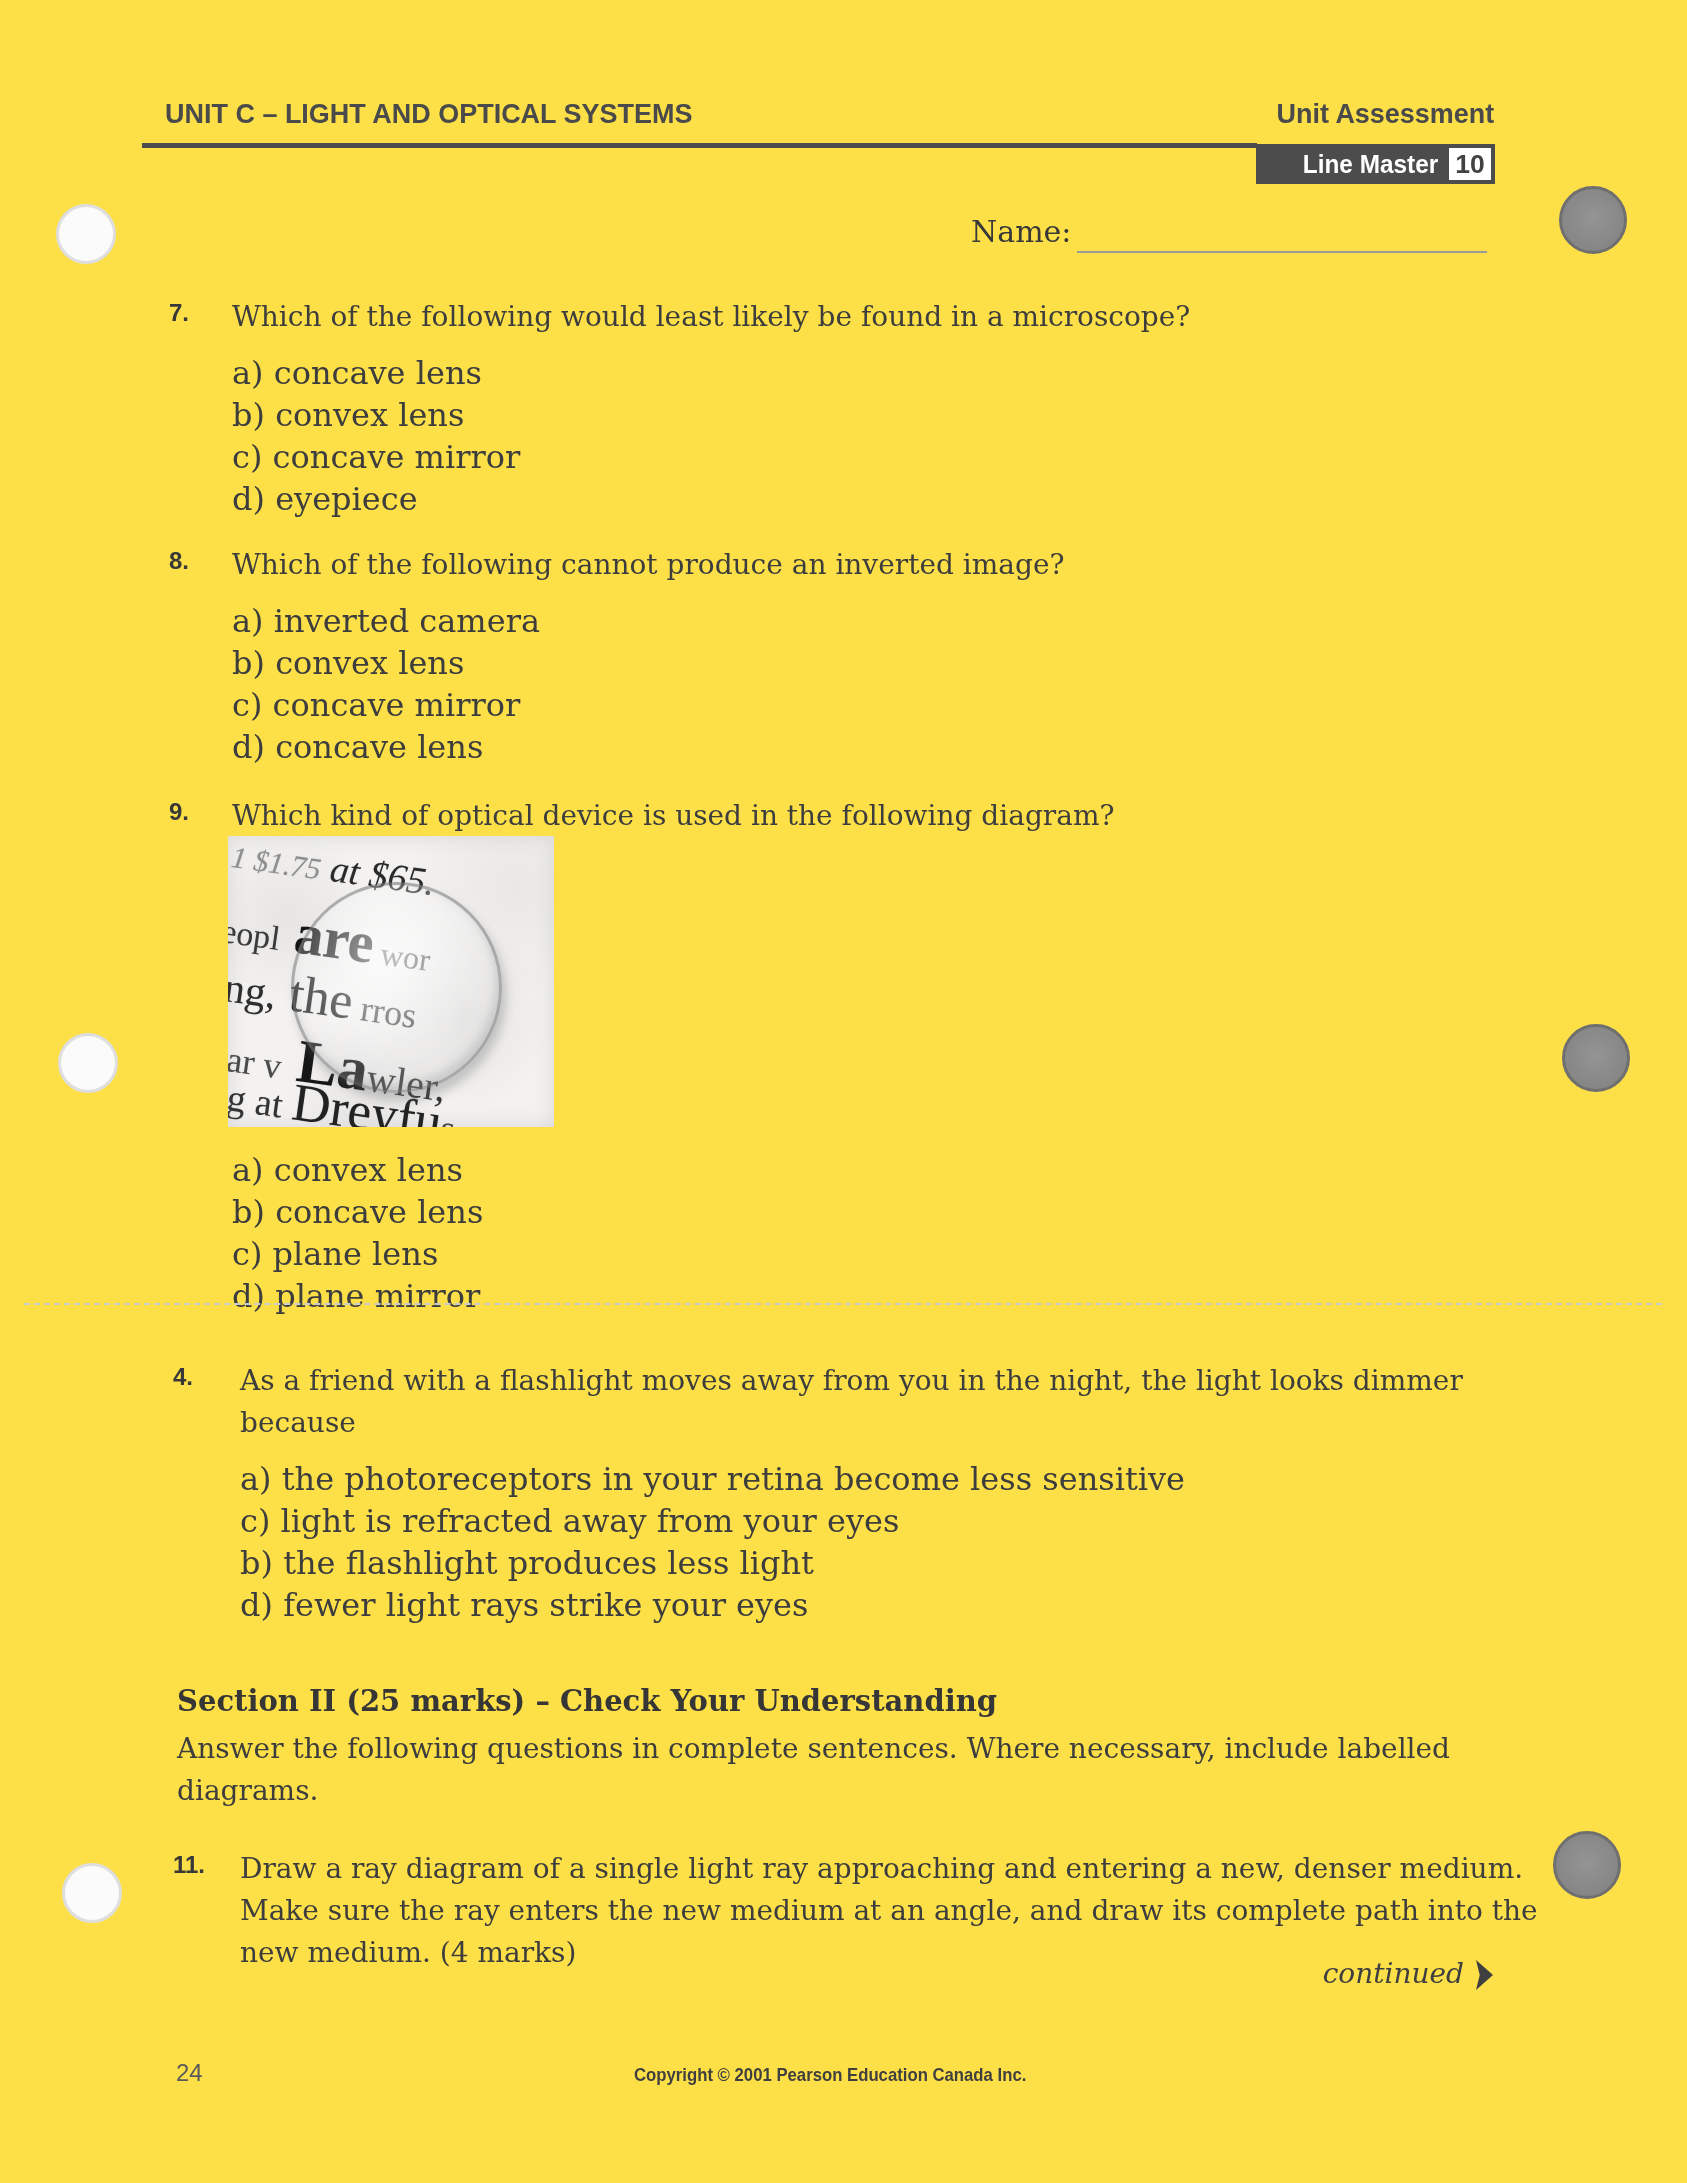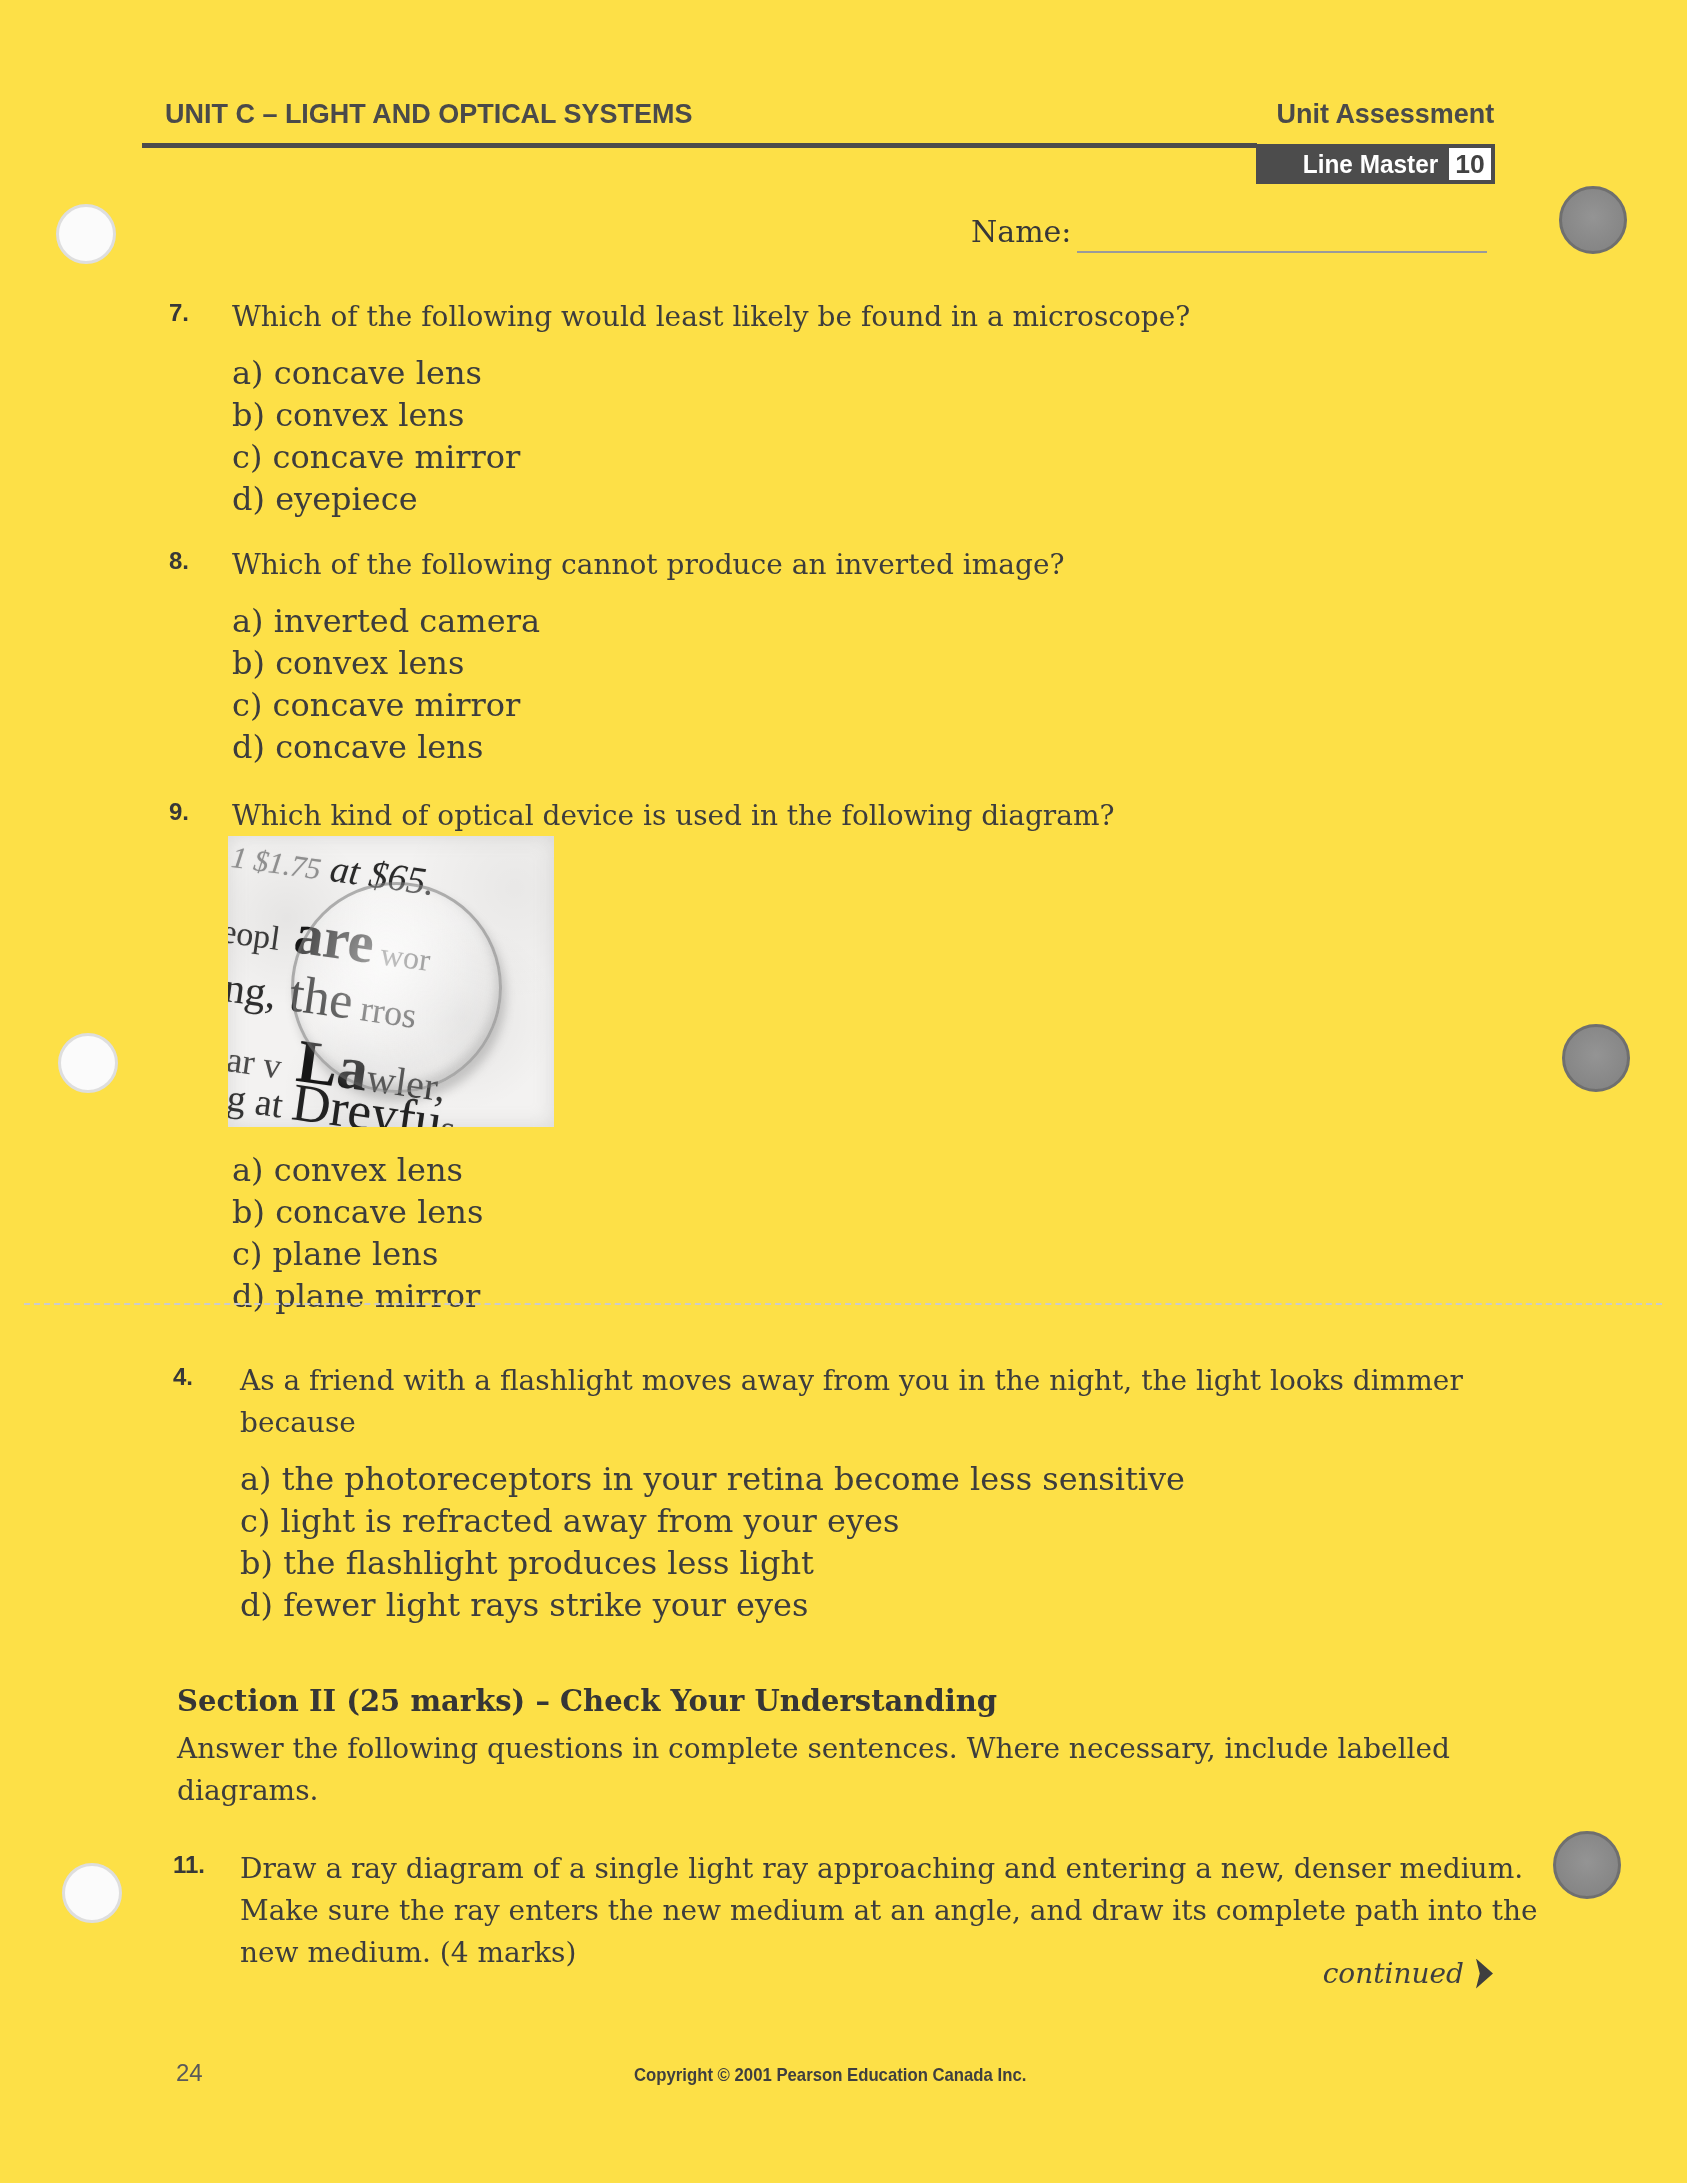--- a/index.html
+++ b/index.html
@@ -73,21 +73,21 @@
   .dash-line{position:absolute;left:24px;top:1303px;width:1638px;height:0;
              border-top:2px dashed #cbcbcb;}
 
   
   .sec-head{position:absolute;left:177px;top:1684px;font-size:29px;font-weight:bold;color:#363636;
             white-space:nowrap;}
   .sec-instr{position:absolute;left:177px;top:1728px;}
   .sec-instr .q-line{color:#3d3d3d;}
 
   
-  .continued{position:absolute;right:194px;top:1957px;display:flex;align-items:center;gap:12px;}
+  .continued{position:absolute;right:194px;top:1957px;display:flex;align-items:flex-end;gap:12px;}
   .cont-text{font-size:28px;font-style:italic;color:#3f3f3f;}
   .cont-arrow{width:17px;height:30px;background:#3f3f3f;
               clip-path:polygon(0 0, 100% 50%, 0 100%, 22% 50%);}
 
   
   .page-num{position:absolute;left:176px;top:2059px;font-family:"Liberation Sans",sans-serif;
             font-size:24px;color:#5a5a5a;}
   .copyright{position:absolute;left:634px;top:2064px;font-family:"Liberation Sans",sans-serif;
              font-weight:bold;font-size:19px;color:#3f3f3f;transform:scaleX(.88);
              transform-origin:left top;white-space:nowrap;}

